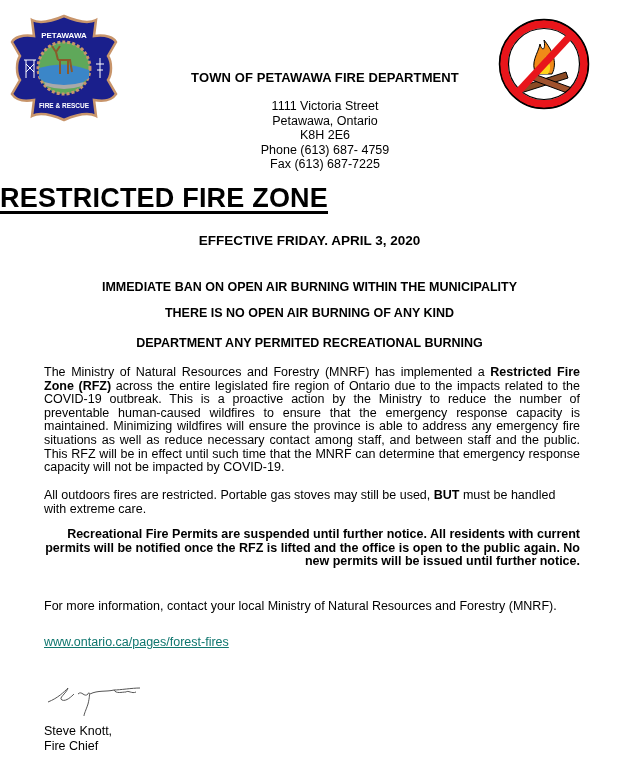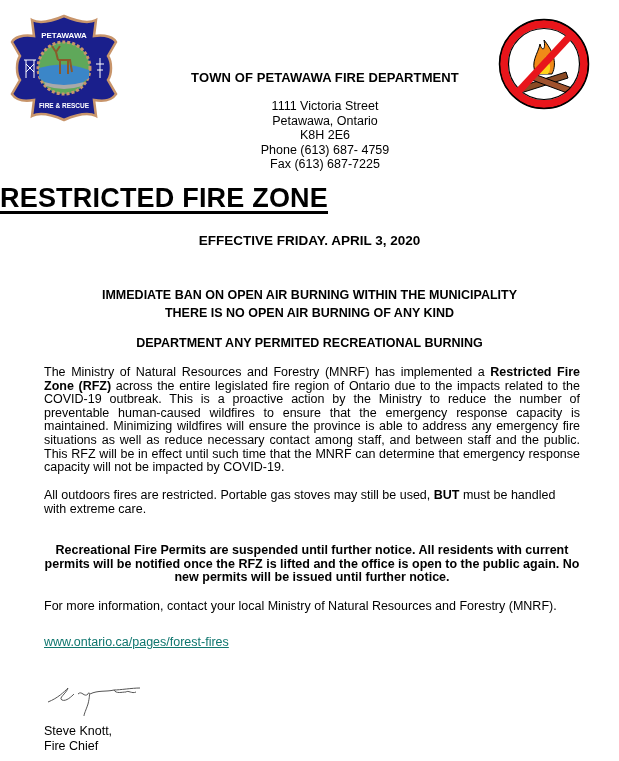--- a/index.html
+++ b/index.html
@@ -7,27 +7,27 @@
   .abs { position:absolute; }
   .logo-left { left:8px; top:12px; width:112px; height:112px; }
   .logo-right { left:494px; top:14px; width:100px; height:100px; }
   .header { left:150px; top:40px; width:350px; text-align:center; }
   .dept { font-size:13px; font-weight:bold; letter-spacing:0.1px;margin-top:30px; }
   .addr { margin-top:14px; font-size:12.5px; line-height:14.6px; }
   .title { left:0; width:619px; top:183px; }
   .title span { font-size:27px; font-weight:bold; text-decoration:underline; text-decoration-thickness:3px; text-underline-offset:4px; letter-spacing:0.2px; }
   .effective { left:0; width:619px; top:233px; text-align:center; font-size:13.5px; font-weight:bold; }
   .banline { left:0; width:619px; text-align:center; font-size:12.5px; font-weight:bold; }
-  .b1 { top:288px; }
+  .b1 { top:280px; }
   .b2 { top:306px; }
   .b3 { top:336px; }
   .para { left:44px; width:536px; font-size:12.5px; line-height:13.6px; text-align:justify; }
   .p1 { top:366px; }
   .p2 { top:489px; text-align:left; }
-  .p3 { top:544px; font-weight:bold; text-align:center; }
+  .p3 { top:528px; font-weight:bold; text-align:right; }
   .p4 { top:600px; text-align:left; }
   .link { left:44px; top:635px; font-size:12.5px; color:#0f766e; text-decoration:underline; }
   .sig { left:44px; top:680px; width:110px; height:40px; }
   .signame { left:44px; top:724px; font-size:12.5px; line-height:14.6px; }
 </style>
 </head>
 <body>
 
 <div class="abs logo-left">
   <svg width="112" height="112" viewBox="0 0 112 112">

